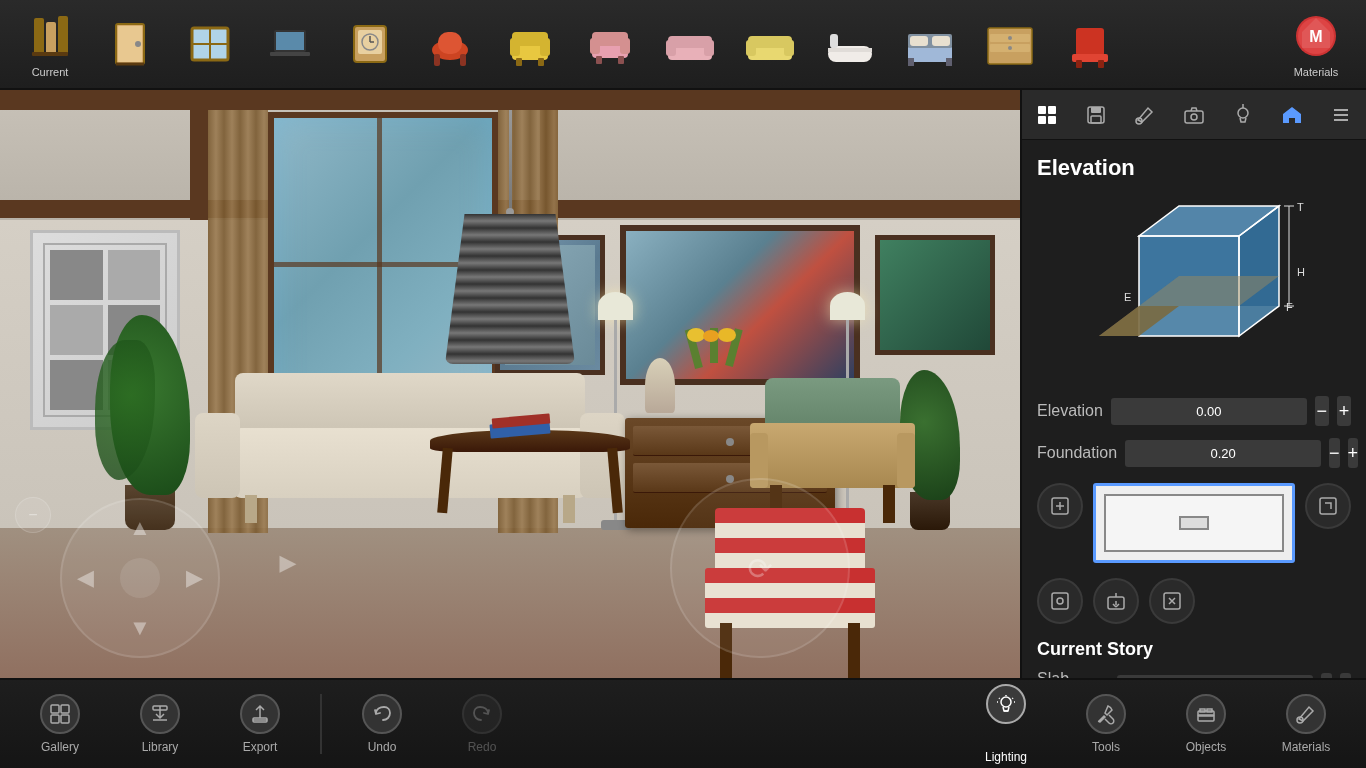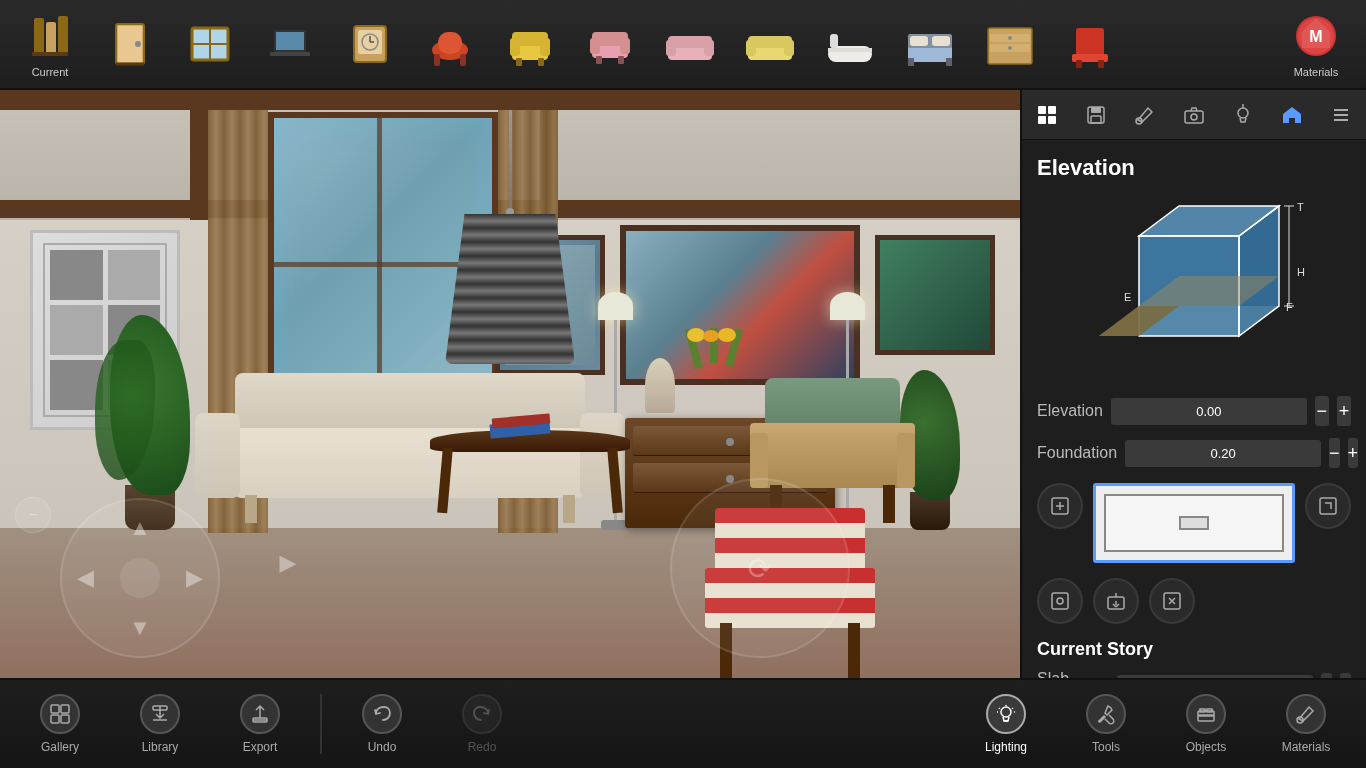--- a/index.html
+++ b/index.html
@@ -111,21 +111,21 @@
       background: linear-gradient(180deg, #1e1e1e 0%, #151515 100%);
       display: flex; align-items: center; padding: 0 10px;
       border-top: 2px solid #111;
       z-index: 10;
     }
     .bottom-item {
       display: flex; flex-direction: column; align-items: center; justify-content: center;
       width: 100px; height: 80px; cursor: pointer; color: #aaa;
       font-size: 12px; gap: 6px; border-radius: 6px;
     }
-    .bottom-item.active { color: #fff; }
+    .bottom-item.active { color: #fff; justify-content: space-between; }
     .bottom-icon {
       width: 40px; height: 40px; border-radius: 50%;
       background: #333; border: 2px solid #555;
       display: flex; align-items: center; justify-content: center;
       font-size: 20px; color: #aaa;
     }
     .bottom-item.active .bottom-icon {
       border-color: #888; color: #fff;
     }
     .bottom-divider {

